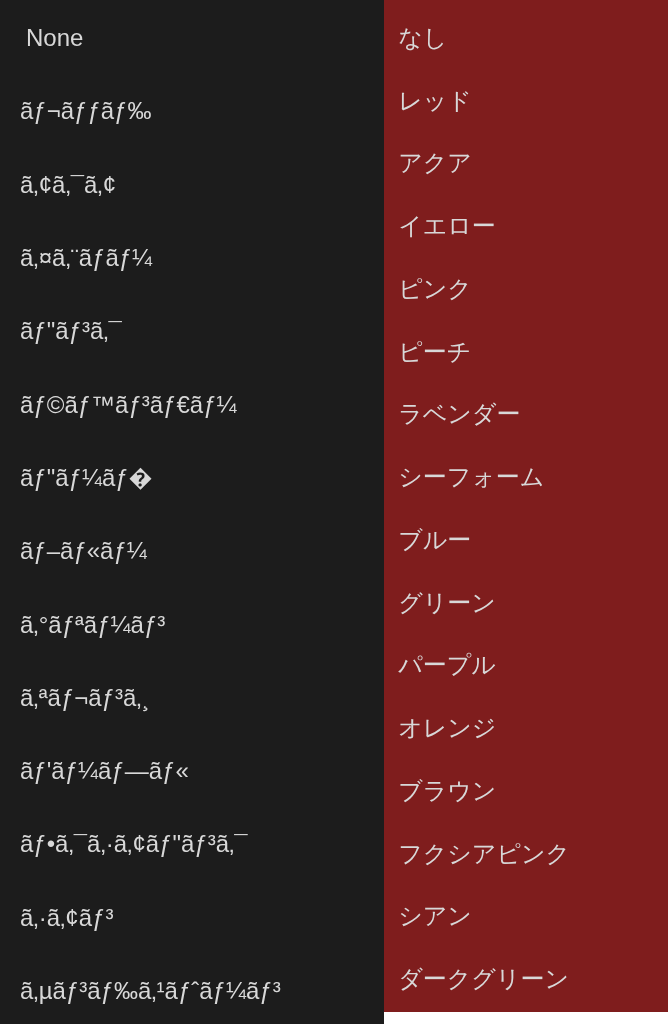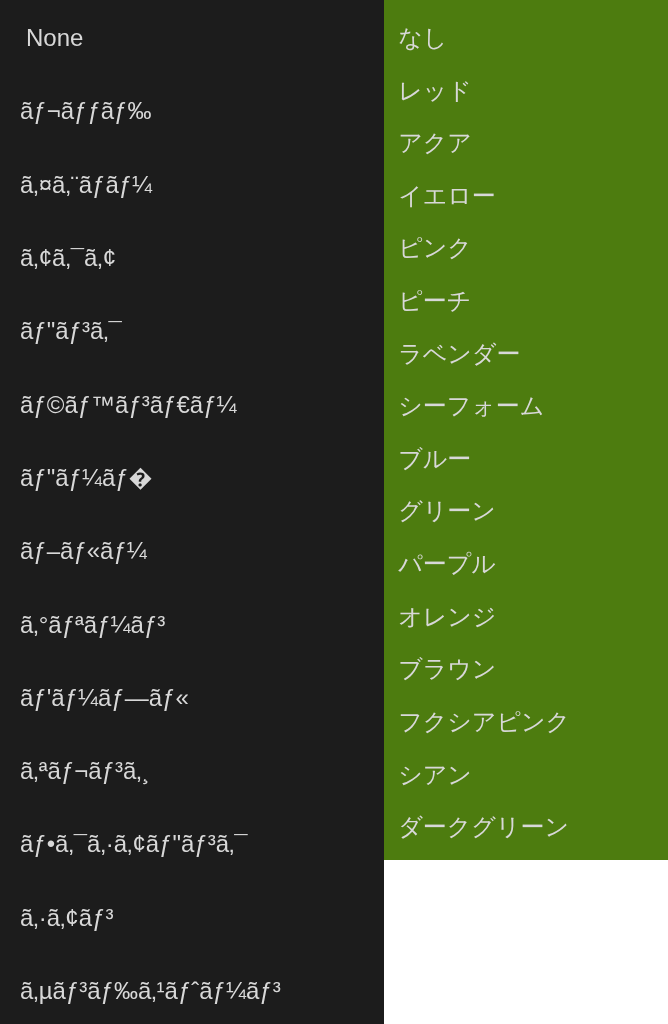--- a/index.html
+++ b/index.html
@@ -13,51 +13,51 @@
     width: 416px;
     height: 1024px;
     background: #1c1c1c;
     padding: 24px 0 18px 20px;
     display: flex;
     flex-direction: column;
     justify-content: space-between;
   }
   .col-right {
     width: 306px;
-    height: 860px;
-    background: #4d7c0f;
+    height: 1012px;
+    background: #7f1d1d;
     padding: 24px 16px 18px 14px;
     display: flex;
     flex-direction: column;
     justify-content: space-between;
   }
   .row {
     font-size: 24px;
     line-height: 1.2;
     white-space: nowrap;
     overflow: hidden;
   }
   .col-left .row { padding-right: 6px; }
   .col-left .row.first { padding-left: 6px; }
 </style>
 </head>
 <body>
 
 <div class="col-left">
   <div class="row first">None</div>
   <div class="row">ãƒ¬ãƒƒãƒ‰</div>
+  <div class="row">ã‚¢ã‚¯ã‚¢</div>
   <div class="row">ã‚¤ã‚¨ãƒãƒ¼</div>
-  <div class="row">ã‚¢ã‚¯ã‚¢</div>
   <div class="row">ãƒ"ãƒ³ã‚¯</div>
   <div class="row">ãƒ©ãƒ™ãƒ³ãƒ€ãƒ¼</div>
   <div class="row">ãƒ"ãƒ¼ãƒ�</div>
   <div class="row">ãƒ–ãƒ«ãƒ¼</div>
   <div class="row">ã‚°ãƒªãƒ¼ãƒ³</div>
+  <div class="row">ã‚ªãƒ¬ãƒ³ã‚¸</div>
   <div class="row">ãƒ'ãƒ¼ãƒ—ãƒ«</div>
-  <div class="row">ã‚ªãƒ¬ãƒ³ã‚¸</div>
   <div class="row">ãƒ•ã‚¯ã‚·ã‚¢ãƒ"ãƒ³ã‚¯</div>
   <div class="row">ã‚·ã‚¢ãƒ³</div>
   <div class="row">ã‚µãƒ³ãƒ‰ã‚¹ãƒˆãƒ¼ãƒ³</div>
 </div>
 
 <div class="col-right">
   <div class="row">なし</div>
   <div class="row">レッド</div>
   <div class="row">アクア</div>
   <div class="row">イエロー</div>

